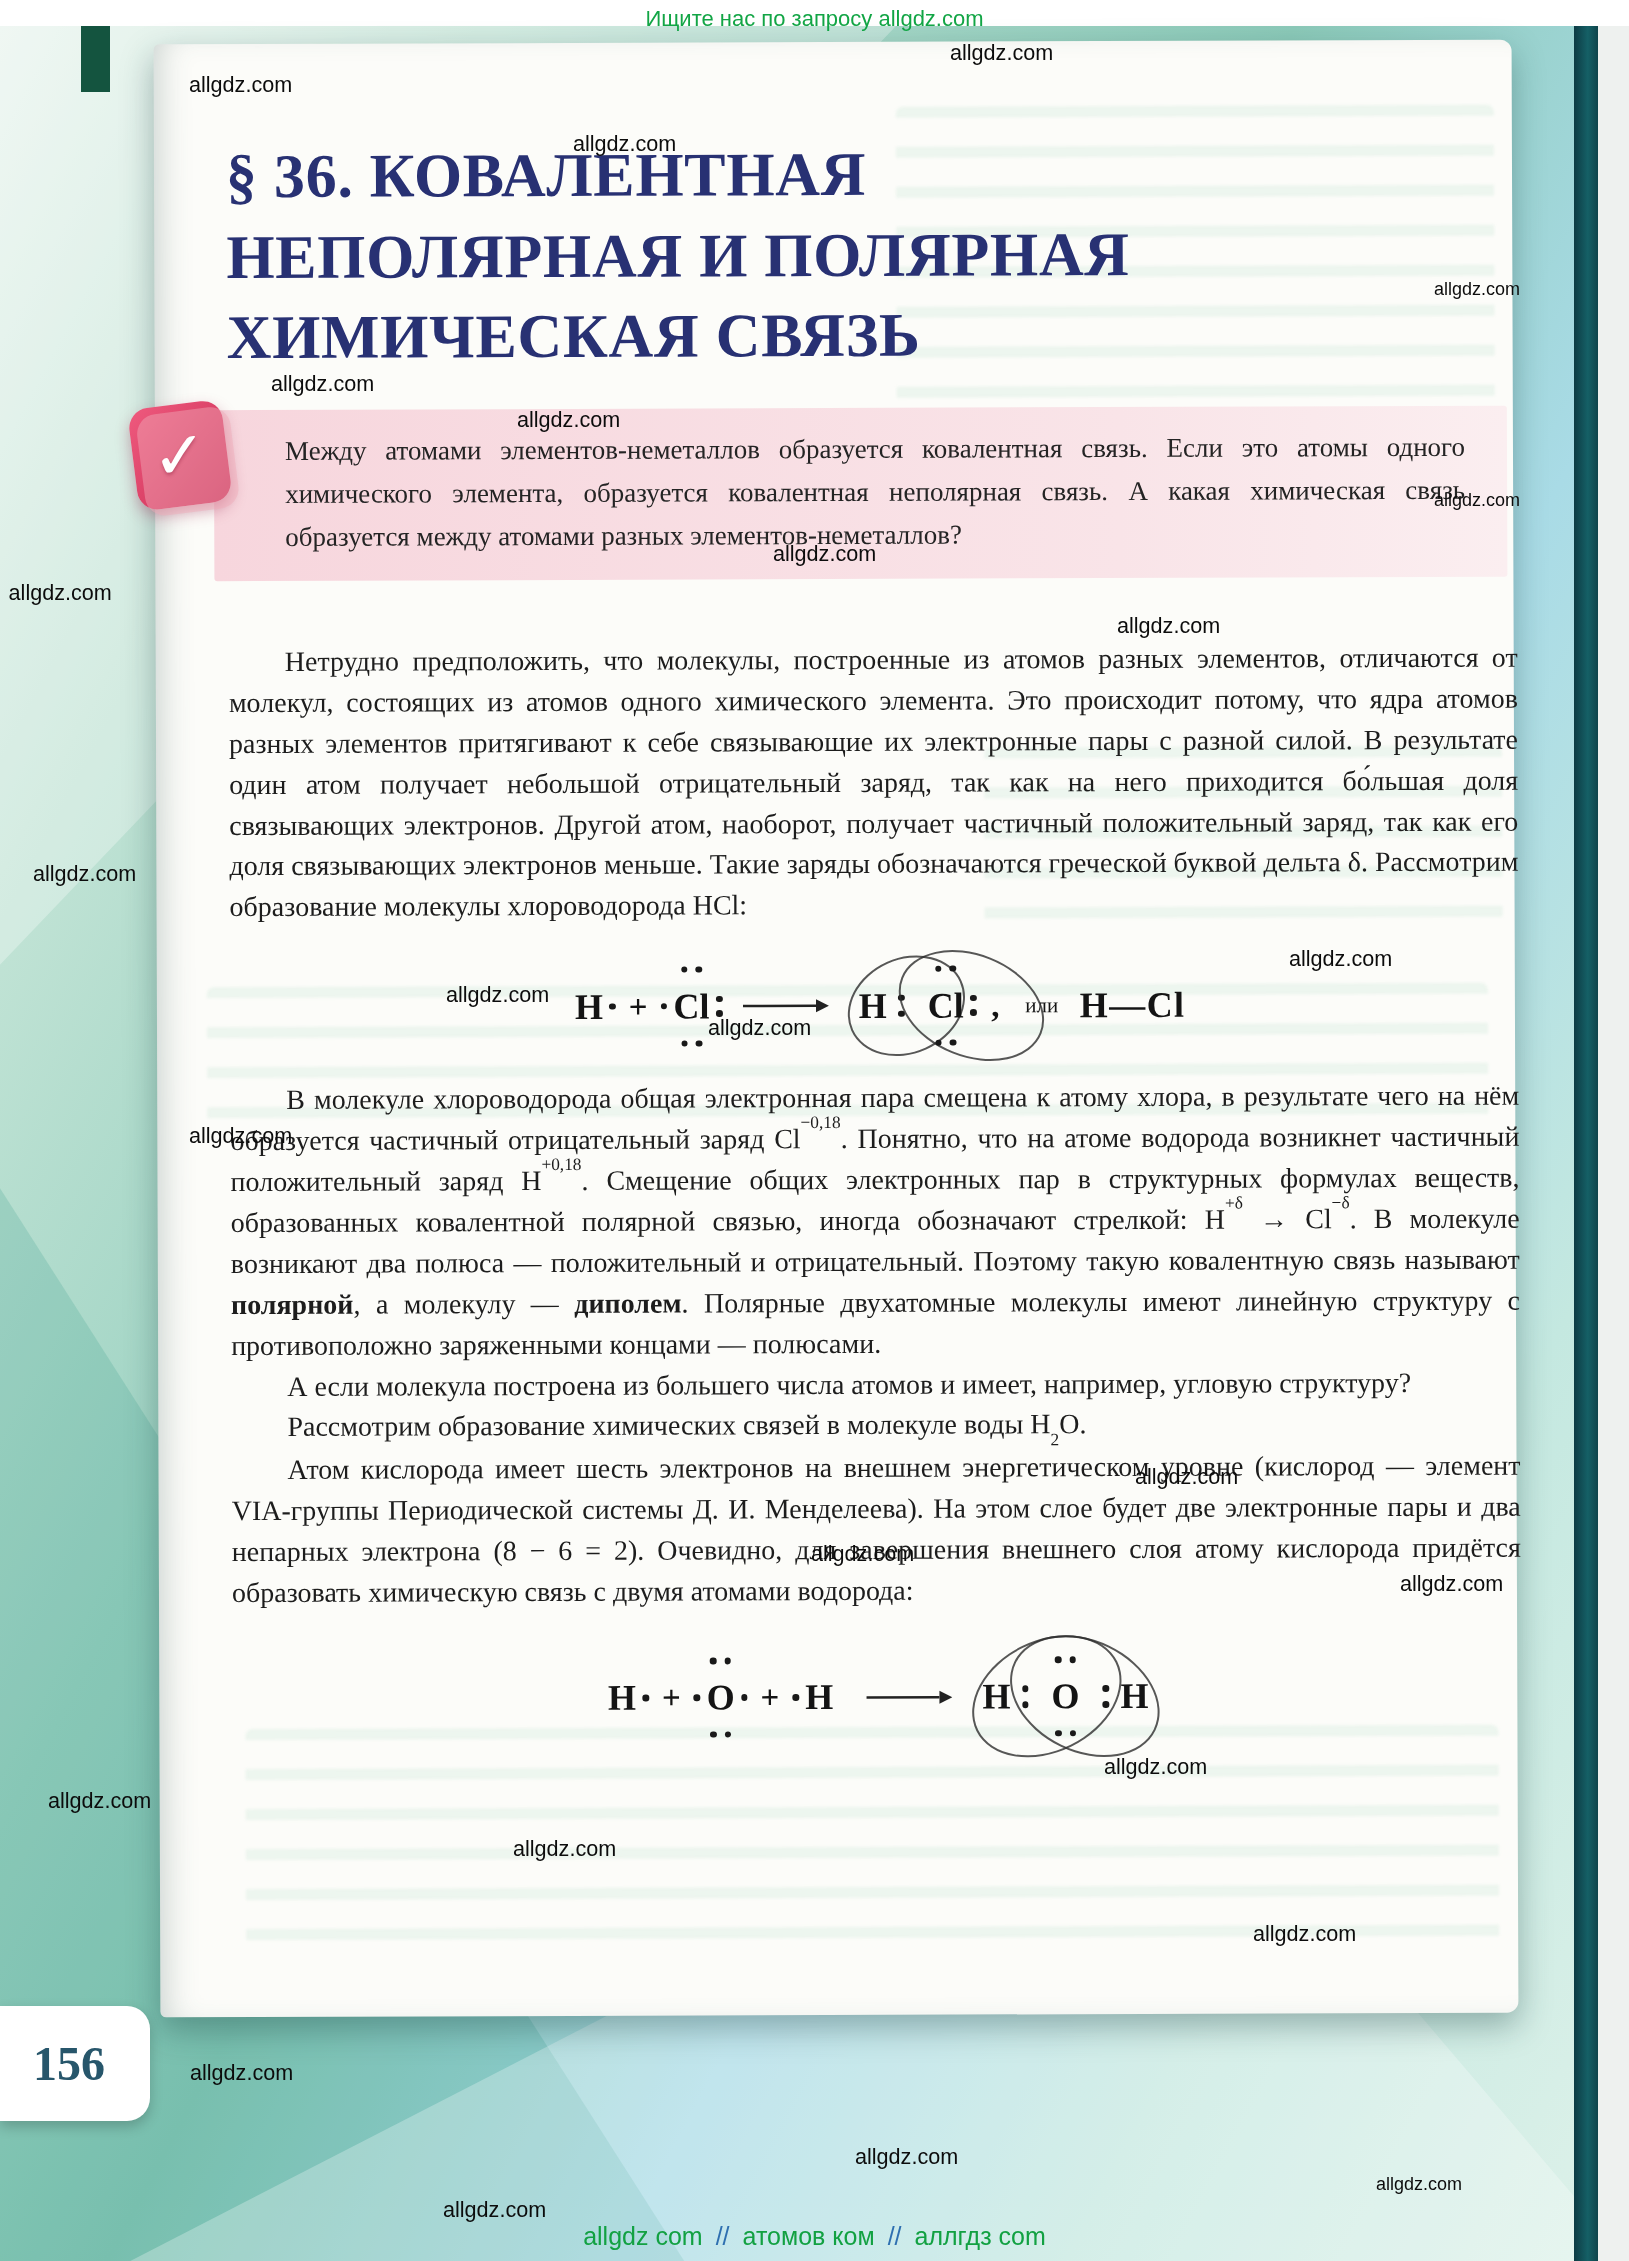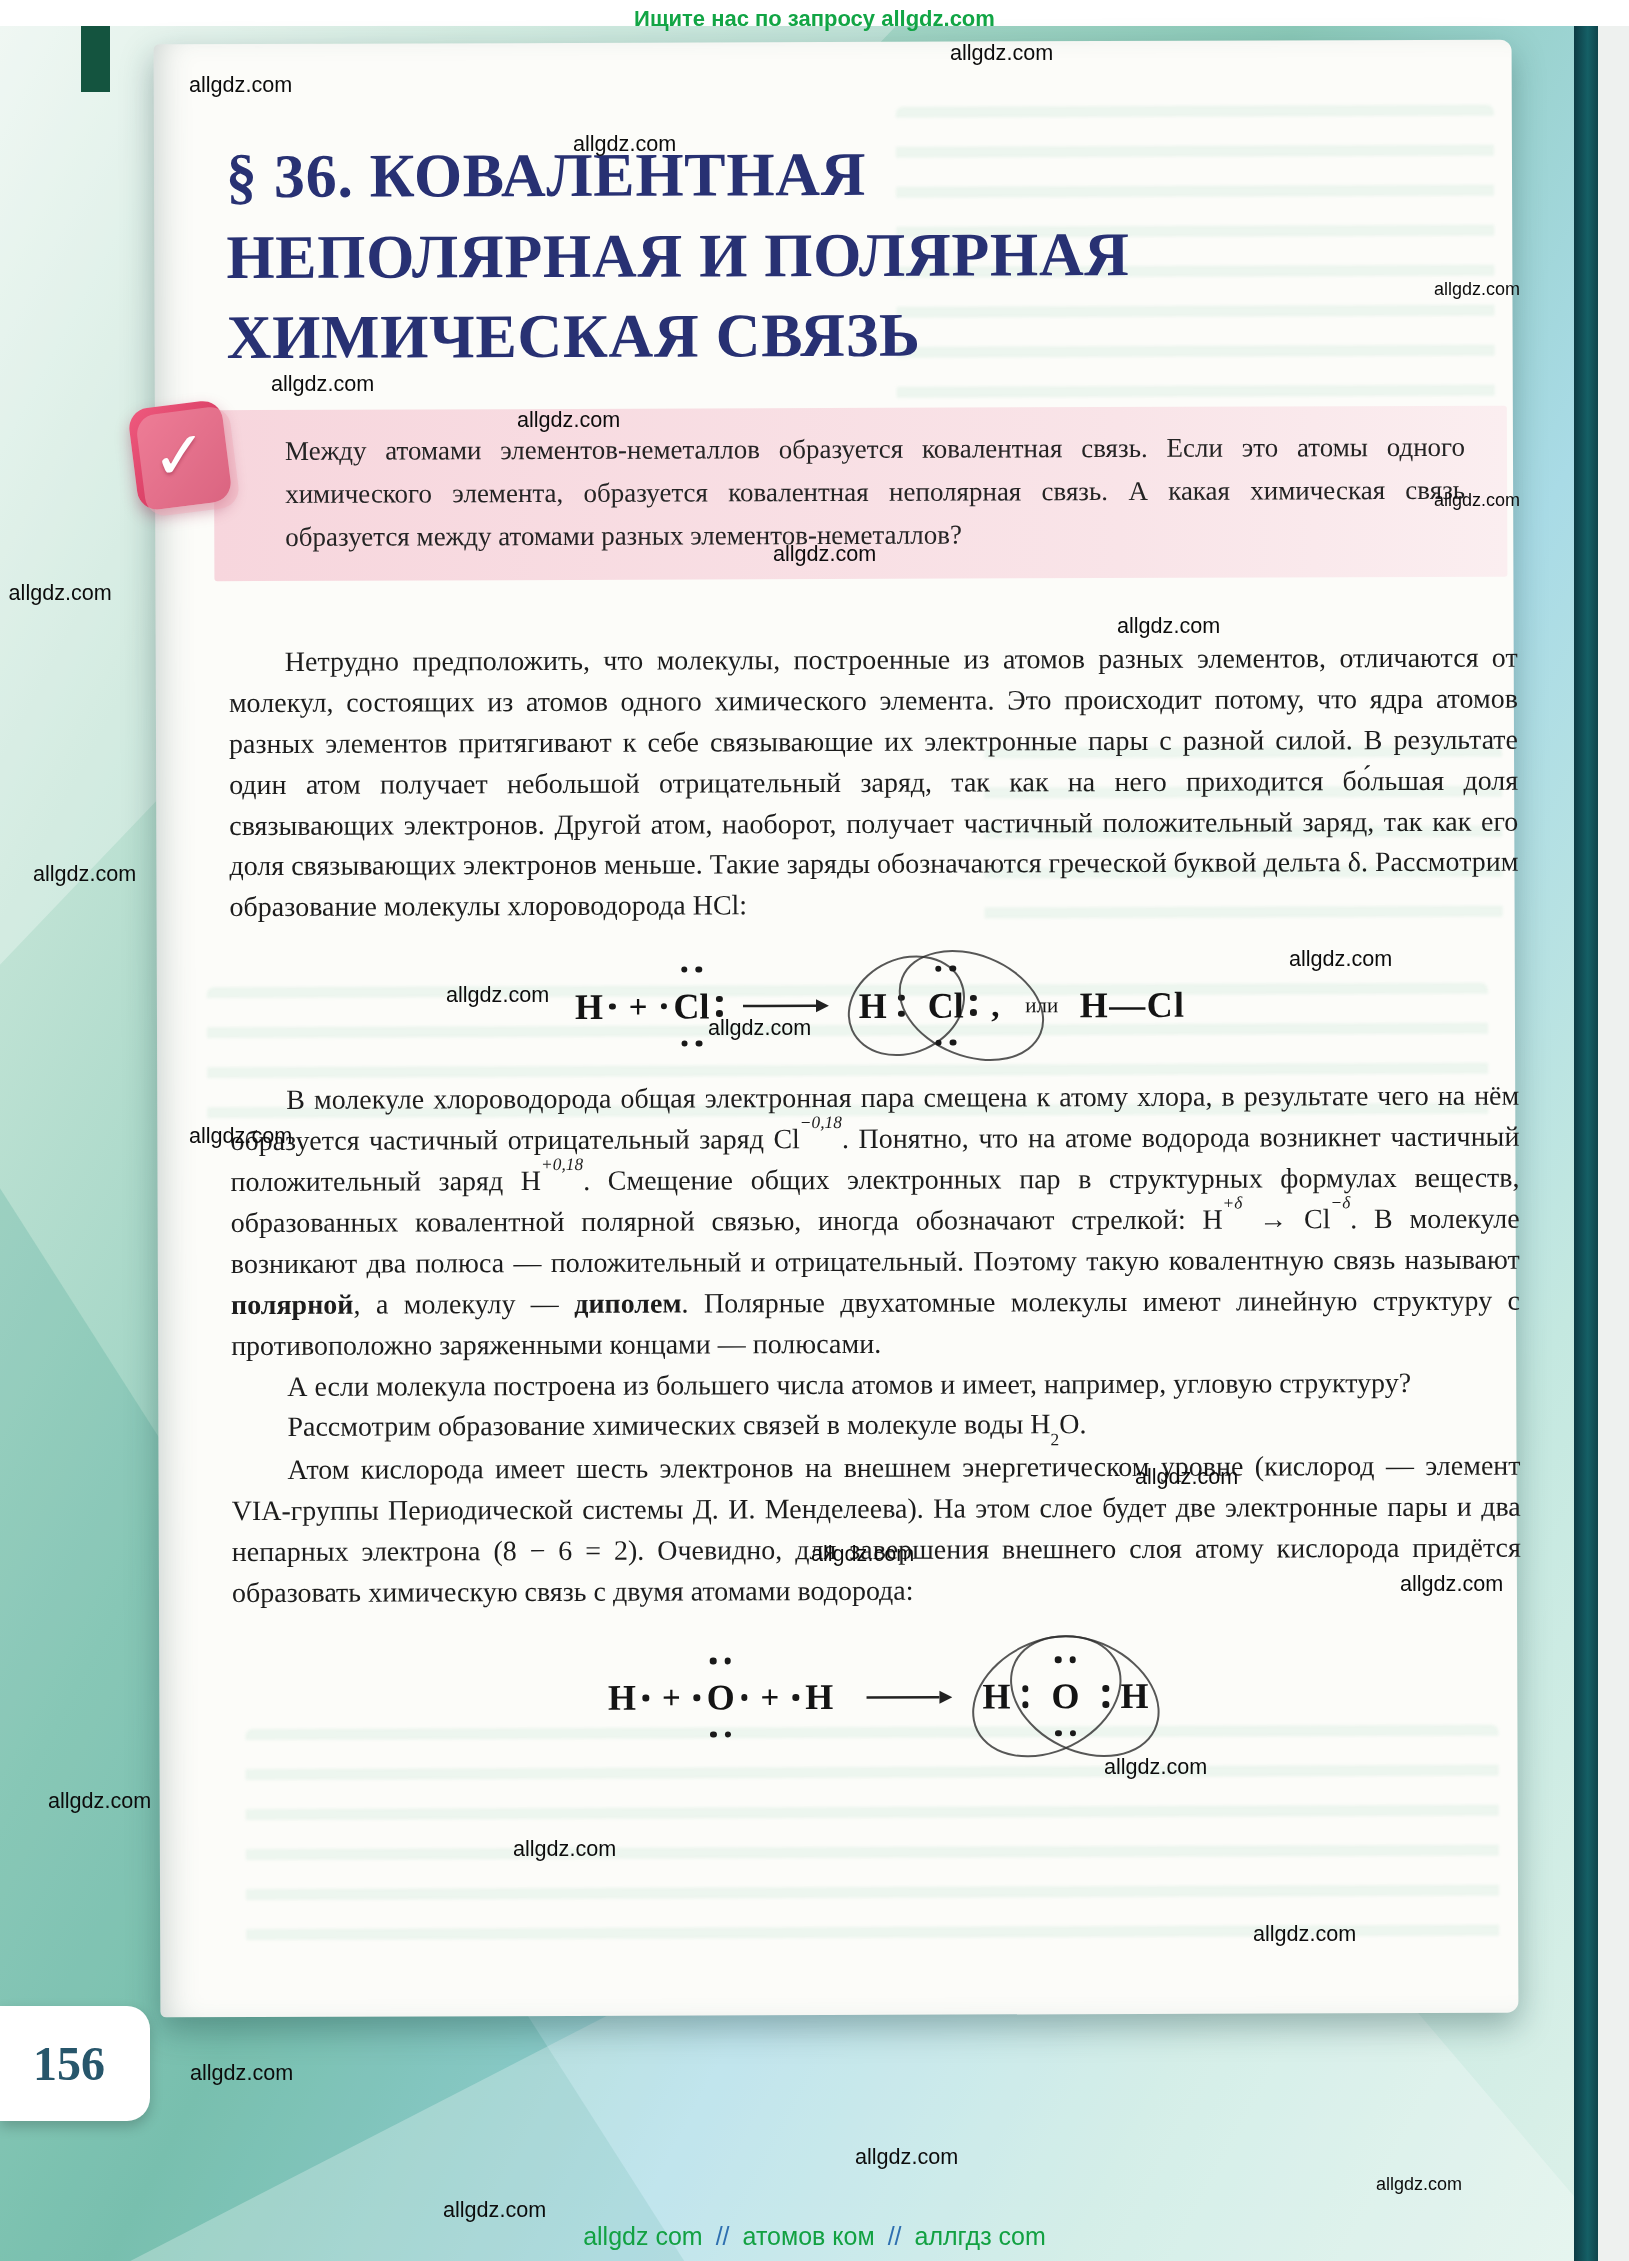--- a/index.html
+++ b/index.html
@@ -13,21 +13,21 @@
   .tri1{clip-path:polygon(0 0,55% 0,0 42%);background:rgba(255,255,255,.30);}
   .tri2{clip-path:polygon(0 52%,42% 100%,0 100%);background:rgba(20,135,120,.16);}
   .tri3{clip-path:polygon(8% 100%,72% 76%,100% 100%);background:rgba(255,255,255,.28);}
   .spine-accent{position:absolute;left:81px;top:0;width:29px;height:66px;background:#14543f;}
   .edge-strip{position:absolute;left:1574px;top:0;width:24.5px;height:2235px;
               background:linear-gradient(90deg,#0d3b44,#156066 55%,#0e4249);}
   .edge-gap{position:absolute;left:1598px;top:0;right:0;height:2235px;background:#eef1ef;}
 
   
   .banner{position:absolute;z-index:7;top:5.8px;left:0;right:0;text-align:center;
-          font-family:"Liberation Sans",sans-serif;font-size:22px;font-weight:700;color:#12a545;}
+          font-family:"Liberation Sans",sans-serif;font-size:22px;font-weight:400;color:#12a545;}
   .footer{position:absolute;z-index:7;top:2222px;left:0;right:0;display:flex;justify-content:center;gap:13px;
           font-family:"Liberation Sans",sans-serif;font-size:25px;color:#12a142;text-align:right;}
   .footer .sep{color:#2e6fb0;}
 
   
   .wm{position:absolute;z-index:6;white-space:nowrap;
       font-family:"Liberation Sans",sans-serif;font-size:21.6px;color:#0c0c0c;}
   .wm.sm{font-size:18px;}
 
   
@@ -49,21 +49,21 @@
          background:linear-gradient(135deg,#ef5a7e,#c92b53);transform:rotate(-7deg);
          box-shadow:0 7.2px 14.4px rgba(150,30,70,.38);display:flex;align-items:center;justify-content:center;}
   .badge::before{content:"";position:absolute;left:7.2px;top:7.2px;right:-7.2px;bottom:-7.2px;
          border-radius:20px;background:rgba(240,170,185,.45);z-index:-1;}
   .badge .check{font-family:"DejaVu Sans",sans-serif;font-size:66px;font-weight:700;color:#ffffff;
          transform:rotate(4deg);text-shadow:0 2.2px 3.6px rgba(120,10,40,.35);}
 
   .text-col{position:absolute;z-index:1;left:73px;top:598px;width:1289px;
             font-size:28px;line-height:1.46;color:#1d1d1d;text-align:justify;hyphens:auto;}
   .para{margin:0;text-indent:56px;}
-  .sup{font-size:.62em;position:relative;top:-.55em;font-style:italic;}
+  .sup{font-size:.62em;position:relative;top:-.55em;}
   .sub{font-size:.62em;position:relative;top:.28em;}
   .b{font-weight:700;}
 
   
   .formula{display:flex;align-items:center;justify-content:center;margin:16px 0 8.6px;
            font-weight:700;font-size:36px;color:#141414;text-indent:0;}
   .formula.f2{margin:21.6px 0 0;}
   .aw{position:relative;display:inline-block;padding:16px 11.5px;}
   .sym{font-size:36px;}
   .d{width:6.5px;height:6.5px;background:#191919;border-radius:50%;display:block;}

